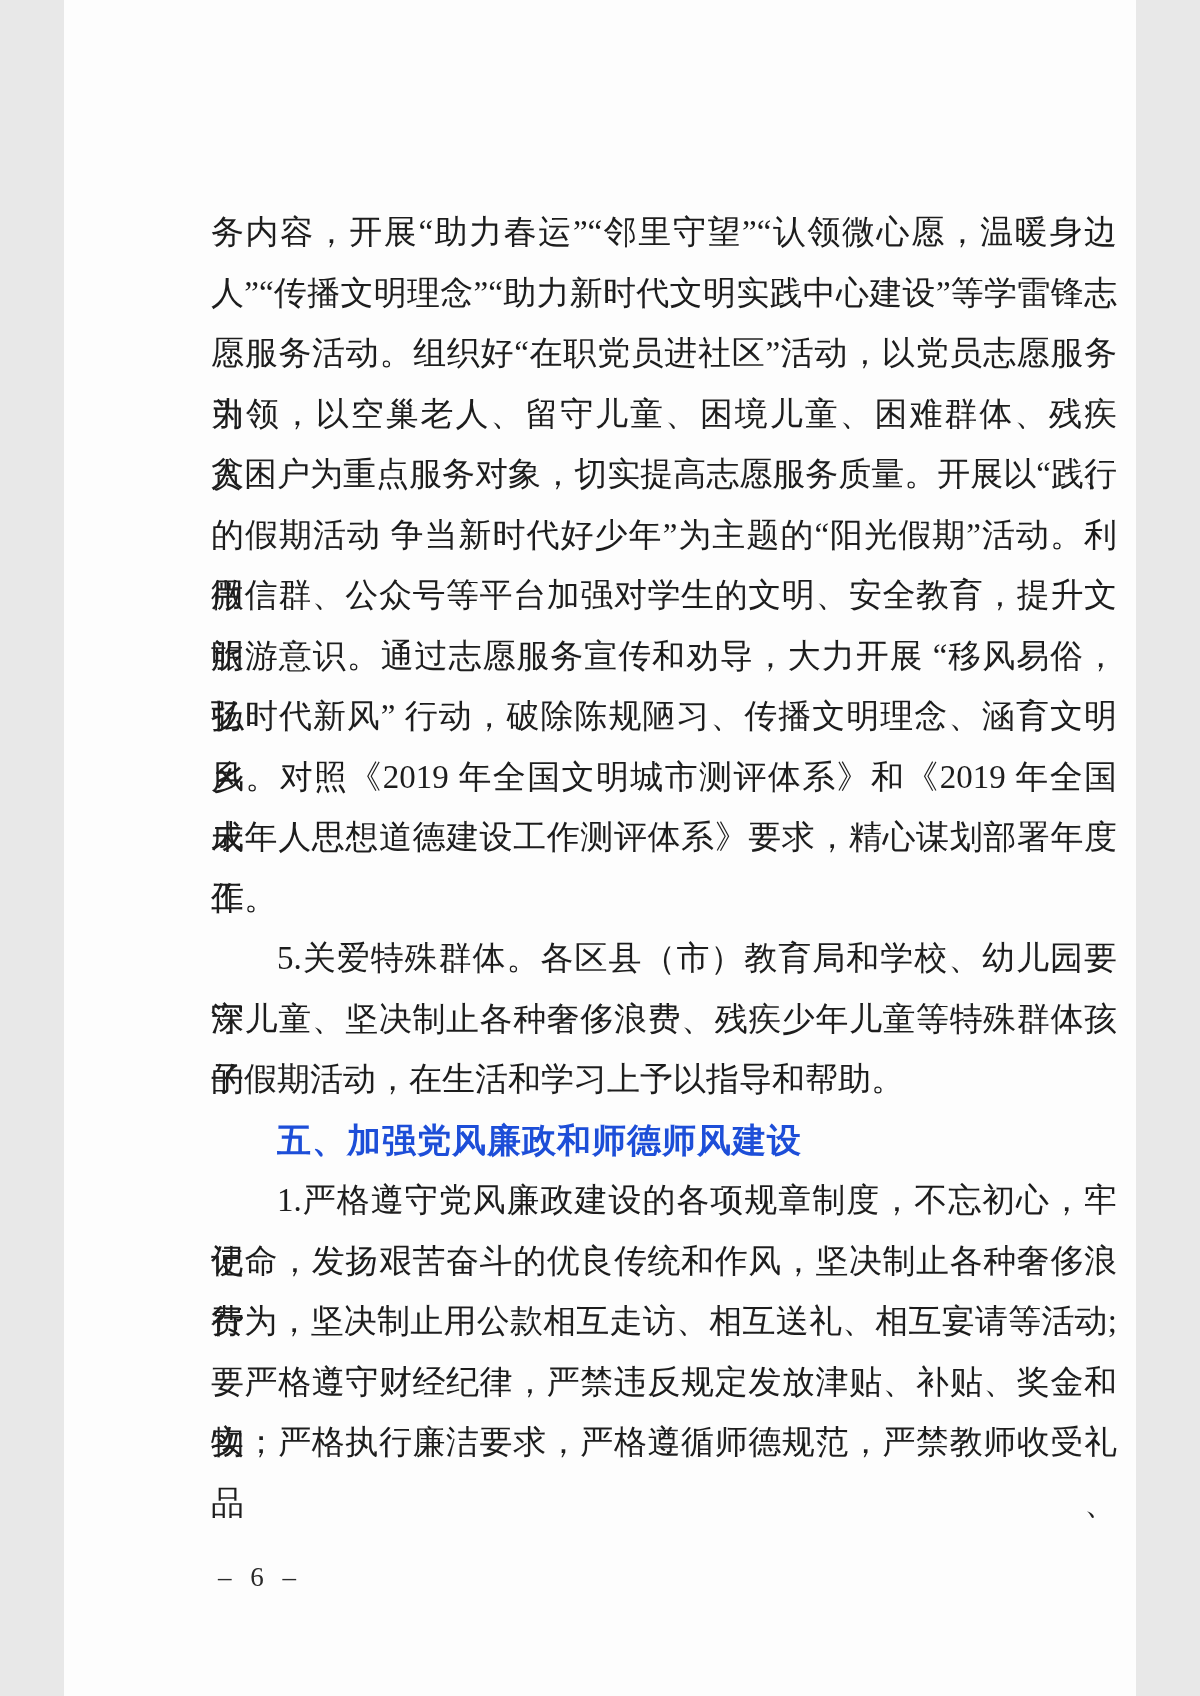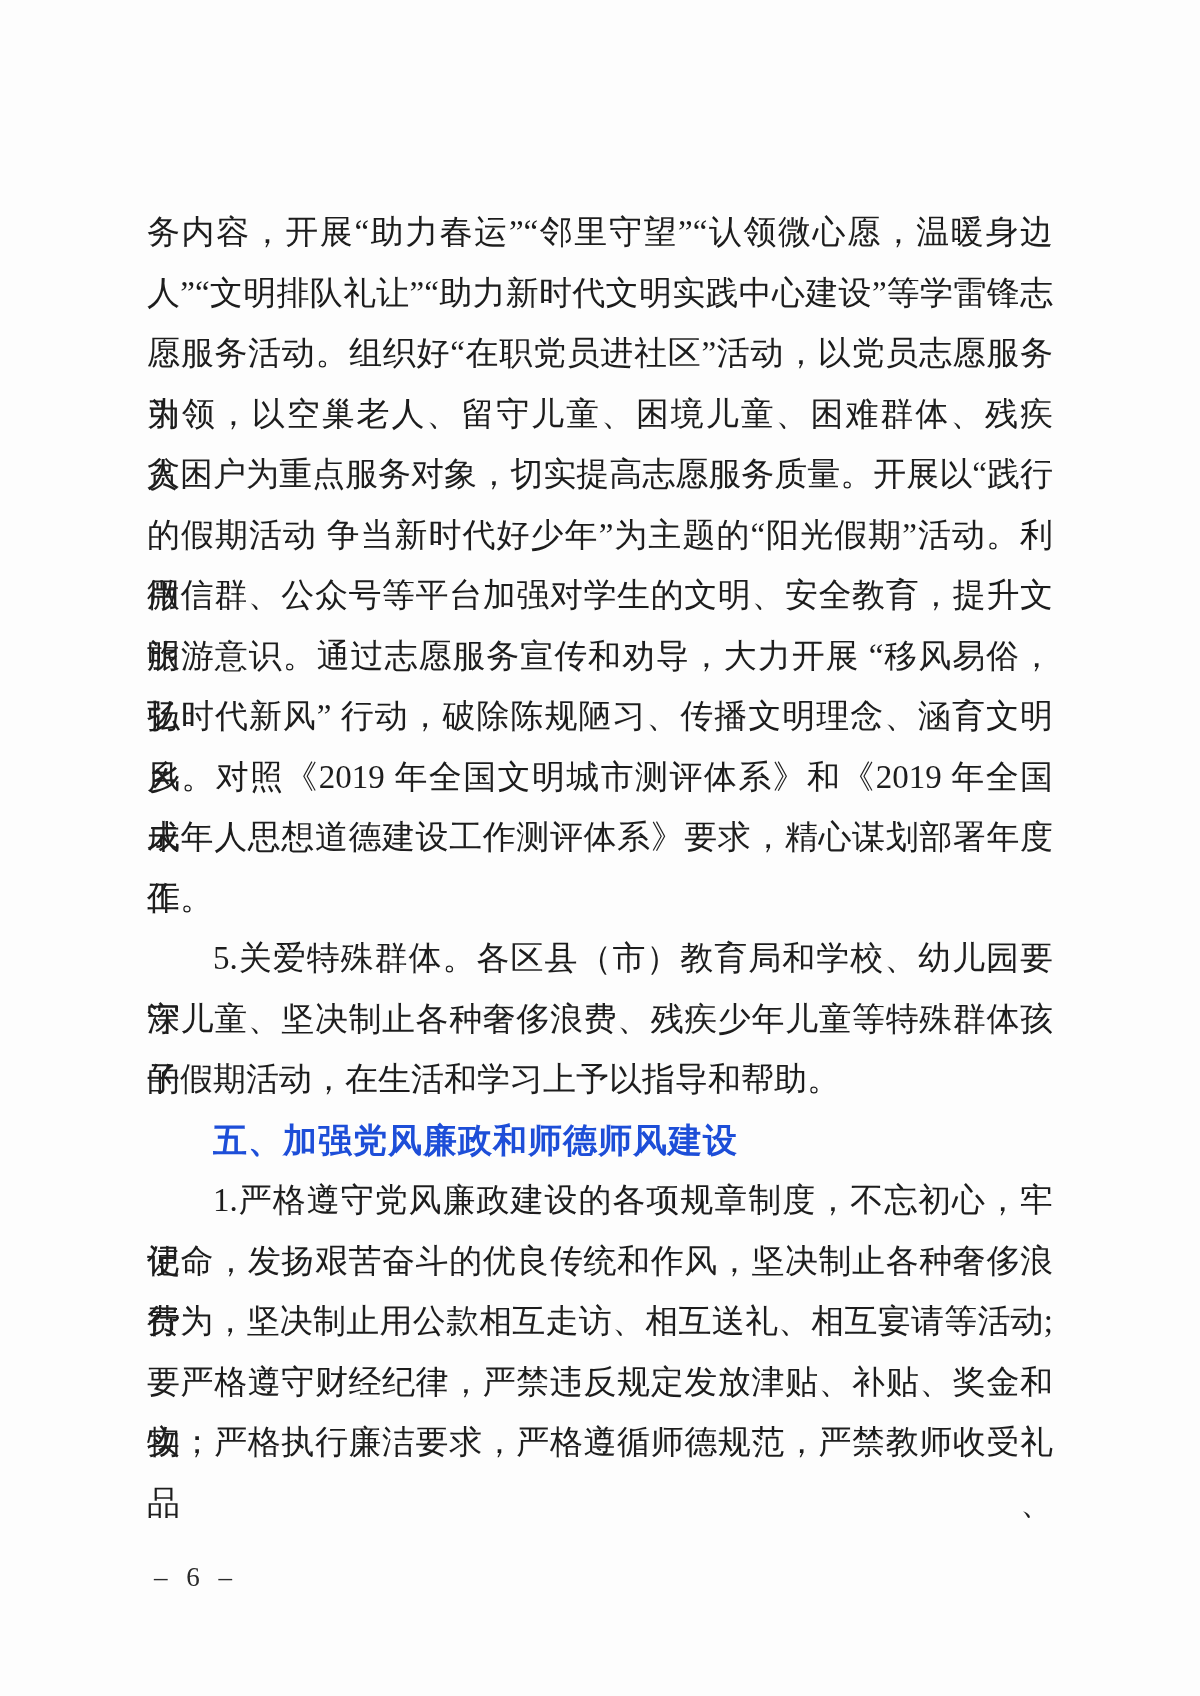--- a/index.html
+++ b/index.html
@@ -2,27 +2,28 @@
 <html><head>
 <meta charset="utf-8">
 <style>
   html, body {
     margin: 0;
     padding: 0;
     background: #e8e8e8;
   }
   .page {
     position: relative;
-    width: 1200px;
+    width: 1024px;
     height: 1696px;
     margin: 0 auto;
     background: #fdfdfd;
     color: #1d1d1d;
     overflow: hidden;
     font-family: "Liberation Serif", "DejaVu Serif", serif;
+    padding-left: 48px;
   }
   .text-block {
     position: absolute;
     left: 147px;
     top: 202px;
     width: 906px;
   }
   .line {
     font-size: 33px;
     line-height: 60.5px;
@@ -56,21 +57,21 @@
     color: #2a2a2a;
     font-family: "Liberation Serif", "DejaVu Serif", serif;
   }
 </style>
 </head>
 <body>
 
 <div class="page">
   <div class="text-block">
       <div class="line fill">务内容，开展“助力春运”“邻里守望”“认领微心愿，温暖身边</div>
-      <div class="line fill">人”“文明排队礼让”“助力新时代文明实践中心建设”等学雷锋志</div>
+      <div class="line fill">人”“传播文明理念”“助力新时代文明实践中心建设”等学雷锋志</div>
       <div class="line fill">愿服务活动。组织好“在职党员进社区”活动，以党员志愿服务为</div>
       <div class="line fill">引领，以空巢老人、留守儿童、困境儿童、困难群体、残疾人、</div>
       <div class="line fill">贫困户为重点服务对象，切实提高志愿服务质量。开展以“践行</div>
       <div class="line fill">的假期活动 争当新时代好少年”为主题的“阳光假期”活动。利用</div>
       <div class="line fill">微信群、公众号等平台加强对学生的文明、安全教育，提升文明</div>
       <div class="line fill">旅游意识。通过志愿服务宣传和劝导，大力开展 “移风易俗，弘</div>
       <div class="line fill">扬时代新风” 行动，破除陈规陋习、传播文明理念、涵育文明乡</div>
       <div class="line fill">风。对照《2019 年全国文明城市测评体系》和《2019 年全国未</div>
       <div class="line fill">成年人思想道德建设工作测评体系》要求，精心谋划部署年度工</div>
       <div class="line">作。</div>

